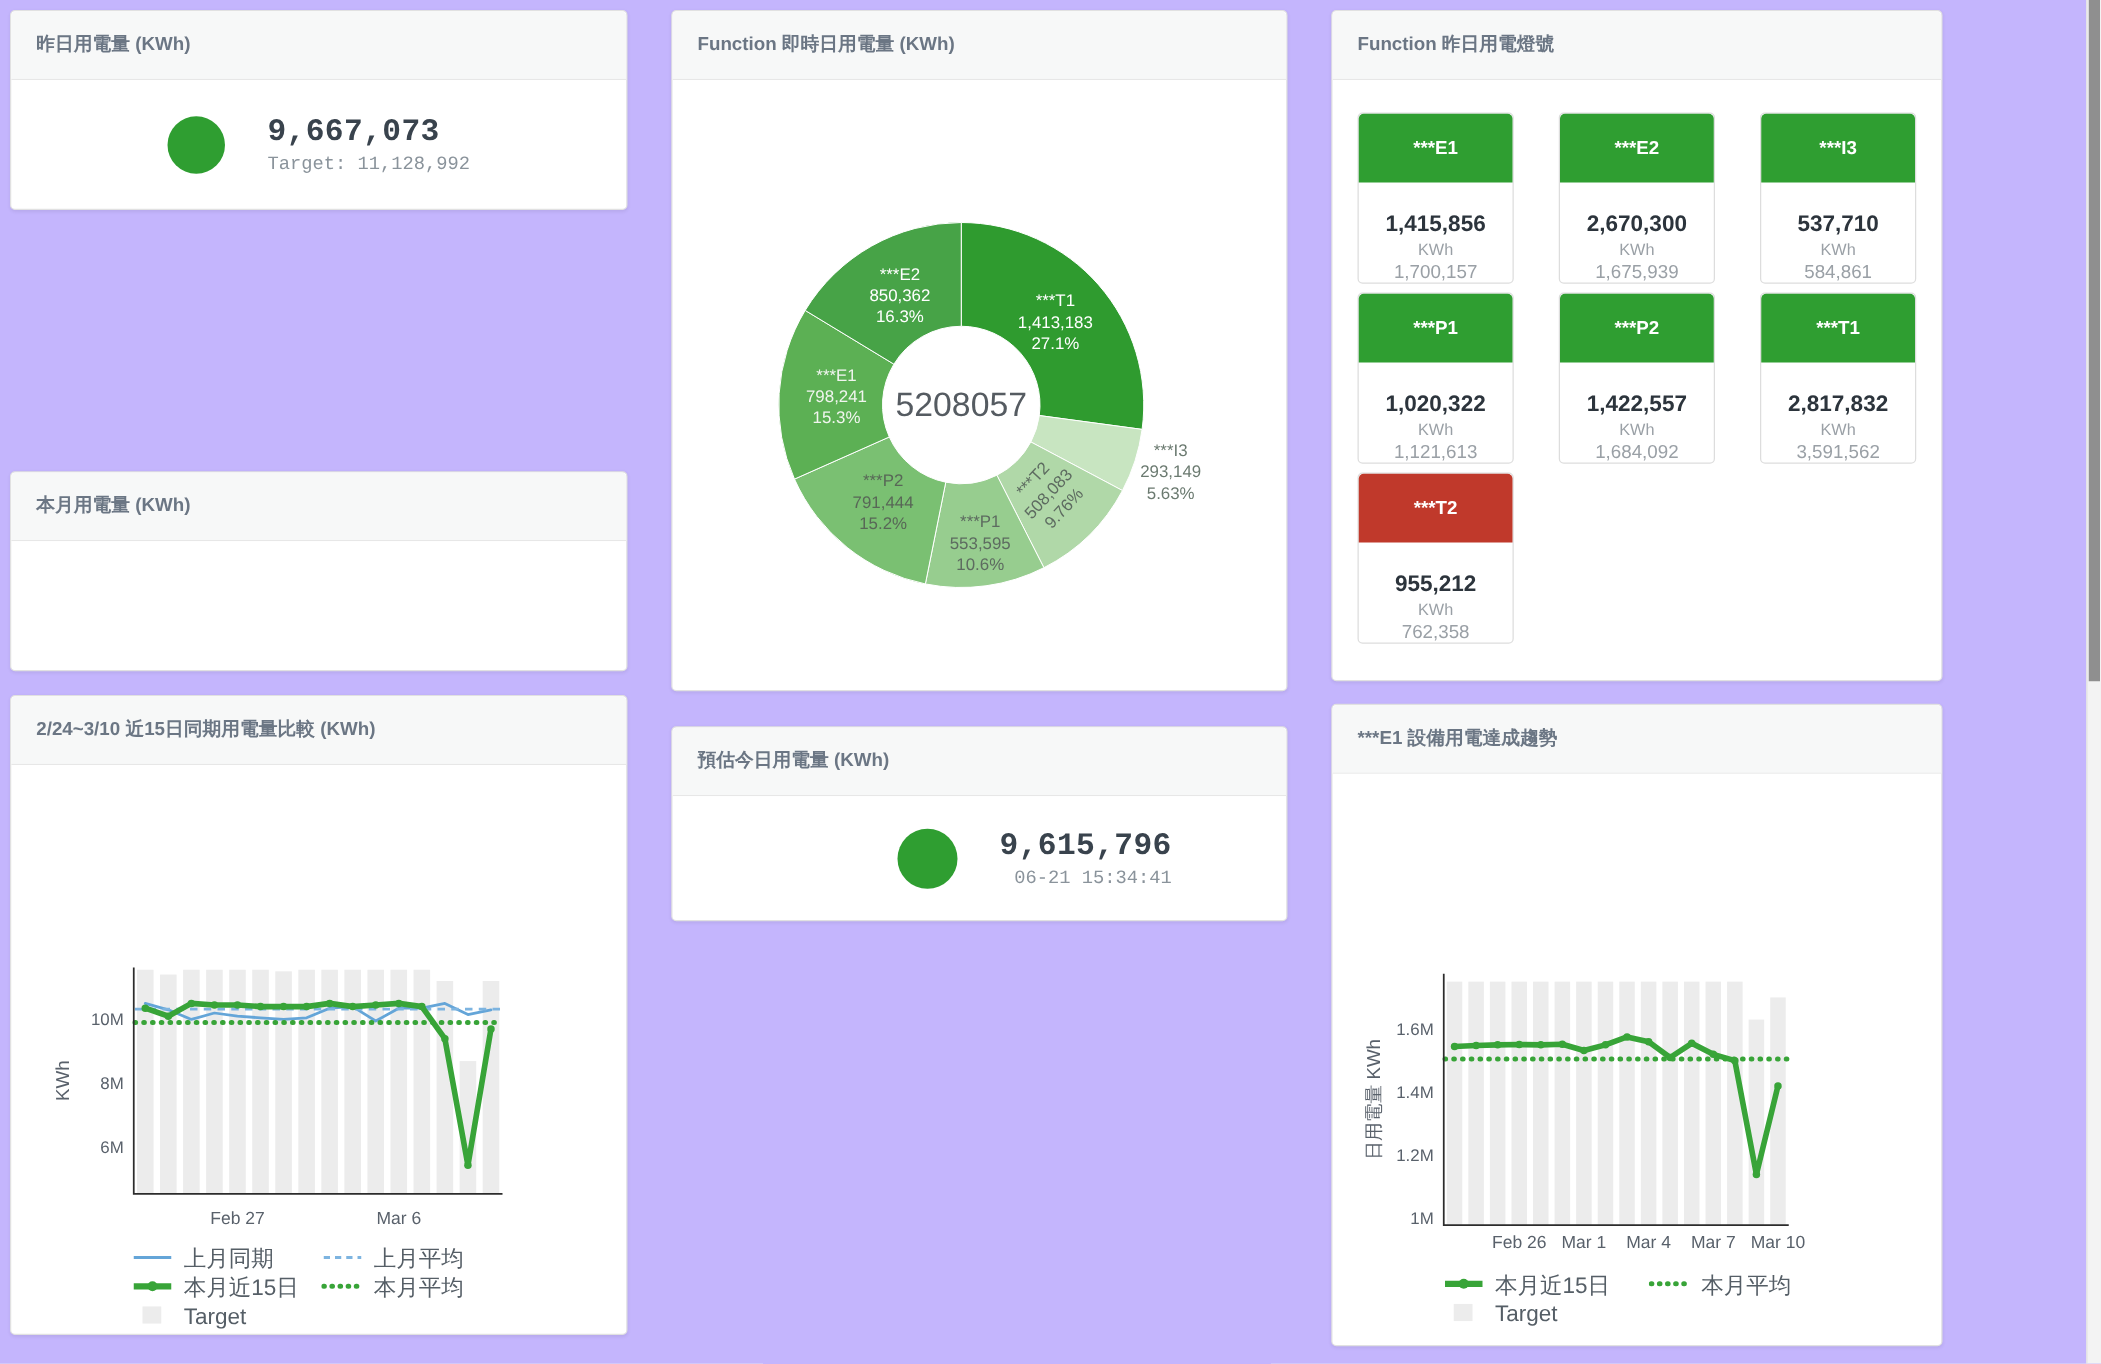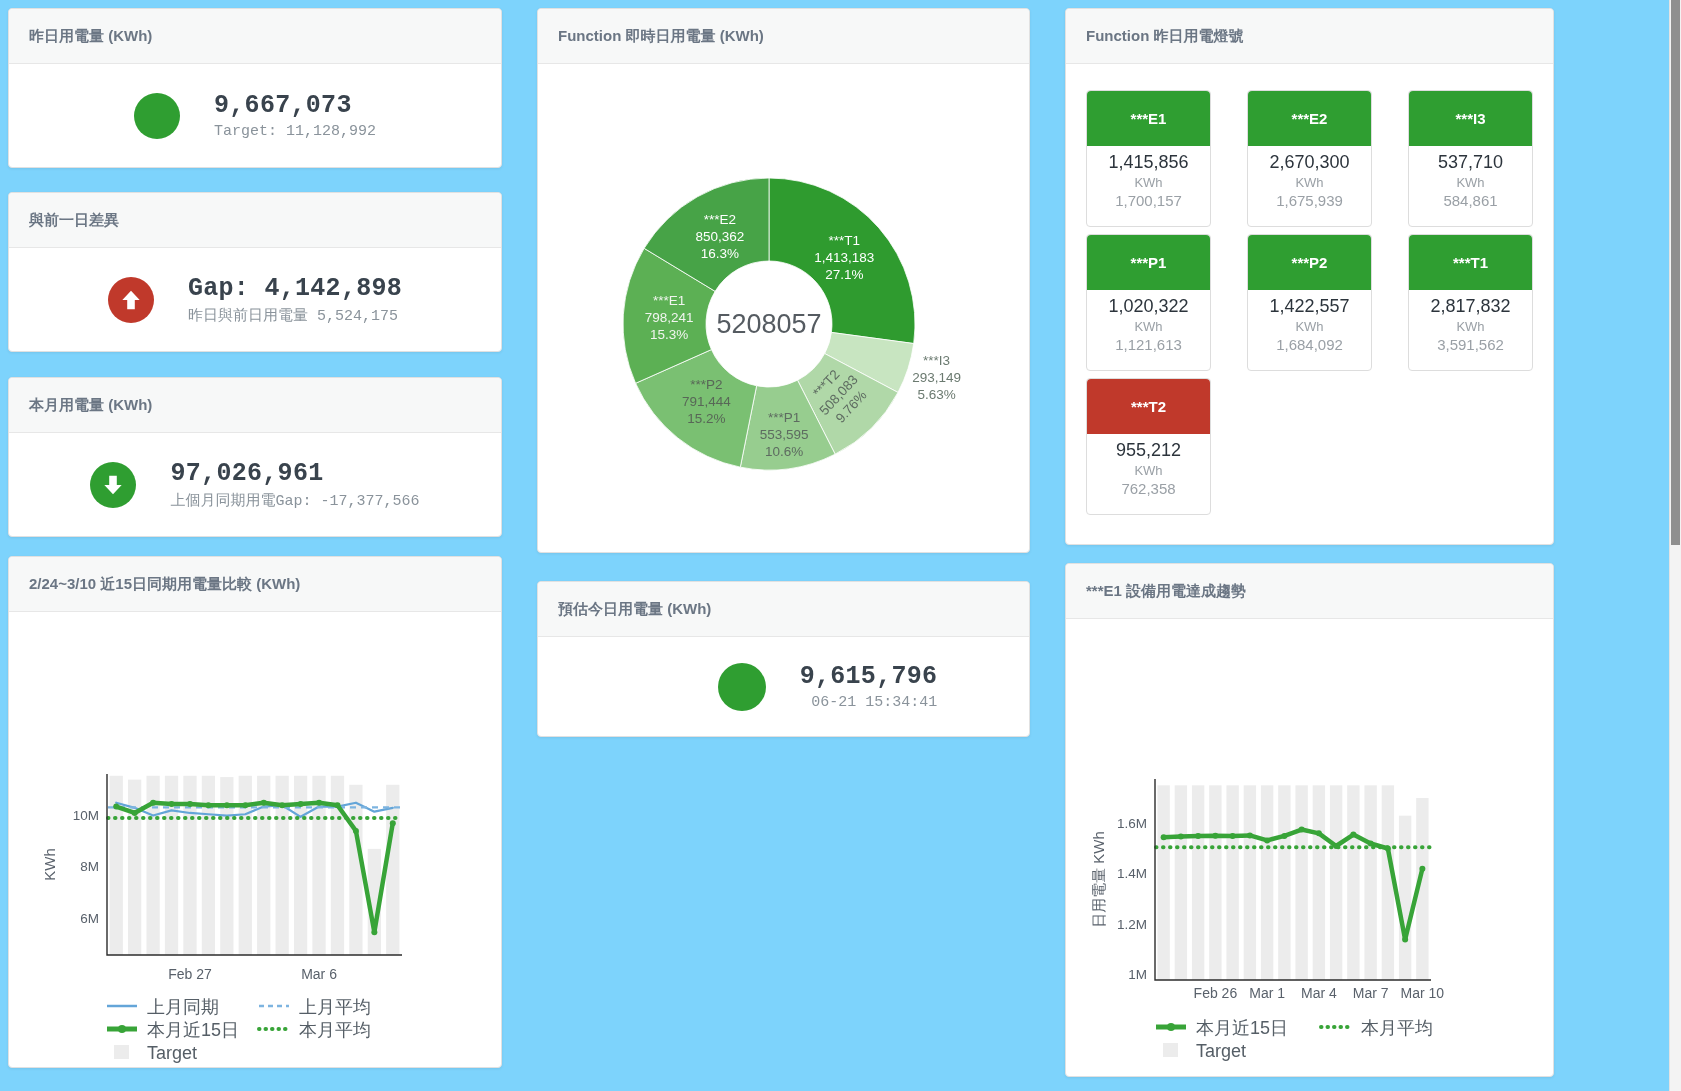--- a/index.html
+++ b/index.html
@@ -1,38 +1,38 @@
 <!DOCTYPE html>
 <html><head>
 <meta charset="utf-8">
 <style>
   html,body{margin:0;padding:0;}
   body{font-family:"Liberation Sans","DejaVu Sans",sans-serif;background:#eff0f0;}
-  .page{position:relative;width:1681px;height:1091px;background:#7dd3fc;overflow:hidden;}
+  .page{position:relative;width:1681px;height:1091px;background:#c4b5fd;overflow:hidden;}
   .panel{position:absolute;background:#fff;border:1px solid #e1e1e1;border-radius:4px;
          box-shadow:0 1px 3px rgba(0,0,0,.07);box-sizing:border-box;}
   .panel-header{height:54px;line-height:54px;padding:0 20px;background:#f7f8f8;
          border-bottom:1px solid #e7e7e7;color:#6b7684;font-weight:700;font-size:15px;
          border-radius:4px 4px 0 0;white-space:nowrap;overflow:hidden;}
   .stat-body{height:calc(100% - 55px);display:flex;align-items:center;justify-content:center;gap:34px;font-family:Liberation Mono, monospace;}
   .circle{width:46px;height:46px;border-radius:50%;display:flex;align-items:center;justify-content:center;flex:0 0 auto;}
   .bg-green{background:#2f9e31;}
   .bg-red{background:#c0392b;}
   .stat-value{font-size:25px;font-weight:700;color:#39434d;letter-spacing:.3px;}
   .stat-sub{font-size:15px;color:#8a939b;margin-top:3px;}
   .align-right{text-align:right;}
   .chart-wrap{overflow:hidden;}
   svg text{font-family:"Liberation Sans","DejaVu Sans",sans-serif;}
   .legend{display:grid;grid-template-columns:152px 152px;row-gap:3px;font-size:18px;color:#555e66;}
   .legend .item{display:flex;align-items:center;gap:8px;height:20px;cursor:pointer;}
   #tiles-grid{display:grid;grid-template-columns:125px 125px 125px;column-gap:36px;row-gap:7px;
          padding:26px 20px 0 20px;}
   .tile{border:1px solid #ddd;border-radius:4px;background:#fff;text-align:center;height:137px;box-sizing:border-box;}
   .tile-head{height:55px;line-height:55px;border-radius:4px 4px 0 0;color:#fff;font-weight:700;font-size:15px;}
-  .tile-value{font-size:18px;font-weight:400;color:#2c343c;margin-top:6px;text-align:center;}
+  .tile-value{font-size:18px;font-weight:700;color:#2c343c;margin-top:23px;text-align:center;}
   .tile-unit{font-size:13px;color:#9aa0a6;margin-top:2px;}
   .tile-target{font-size:15px;color:#9aa0a6;margin-top:2px;}
   .scrollbar{position:absolute;right:0;top:0;width:11px;height:1091px;background:#f3f3f3;border-left:1px solid #e2e2e2;}
   .scroll-thumb{position:absolute;top:0;left:1px;width:9px;height:545px;background:#8f8f8f;}
 </style>
 </head>
 <body>
 
 <div class="page">
 
@@ -40,48 +40,23 @@
     <div class="panel-header">昨日用電量 (KWh)</div>
     <div class="stat-body">
       <span class="circle bg-green"></span>
       <div>
         <div class="stat-value">9,667,073</div>
         <div class="stat-sub">Target: 11,128,992</div>
       </div>
     </div>
   </section>
 
-  <section class="panel" style="left:8px;top:192px;width:494px;height:160px;">
-    <div class="panel-header">與前一日差異</div>
-    <div class="stat-body">
-      <span class="circle bg-red">
-        <svg width="26" height="26" viewBox="0 0 24 24">
-            <path d="M12 3.5 L20 12 H15.5 V20.5 H8.5 V12 H4 Z" fill="#fff"></path>
-          </svg>
-      </span>
-      <div>
-        <div class="stat-value">Gap: 4,142,898</div>
-        <div class="stat-sub">昨日與前日用電量 5,524,175</div>
-      </div>
-    </div>
-  </section>
 
   <section class="panel" style="left:8px;top:377px;width:494px;height:160px;">
     <div class="panel-header">本月用電量 (KWh)</div>
-    <div class="stat-body">
-      <span class="circle bg-green">
-        <svg width="26" height="26" viewBox="0 0 24 24">
-            <path d="M12 20.5 L4 12 H8.5 V3.5 H15.5 V12 H20 Z" fill="#fff"></path>
-          </svg>
-      </span>
-      <div>
-        <div class="stat-value">97,026,961</div>
-        <div class="stat-sub">上個月同期用電Gap: -17,377,566</div>
-      </div>
-    </div>
   </section>
 
   <section class="panel" style="left:8px;top:556px;width:494px;height:512px;">
     <div class="panel-header">2/24~3/10 近15日同期用電量比較 (KWh)</div>
     <div class="chart-wrap">
       <svg id="compare-svg" width="395" height="223" style="display:block;margin:156px 0 0 30px;">
           <rect x="70.58125" y="7.7946175637393385" width="13.275" height="179.20538243626066" fill="#ececec"></rect>
           <rect x="89.01875" y="11.640226628895164" width="13.275" height="175.35977337110484" fill="#ececec"></rect>
           <rect x="107.45625" y="7.7946175637393385" width="13.275" height="179.20538243626066" fill="#ececec"></rect>
           <rect x="125.89375" y="7.7946175637393385" width="13.275" height="179.20538243626066" fill="#ececec"></rect>

